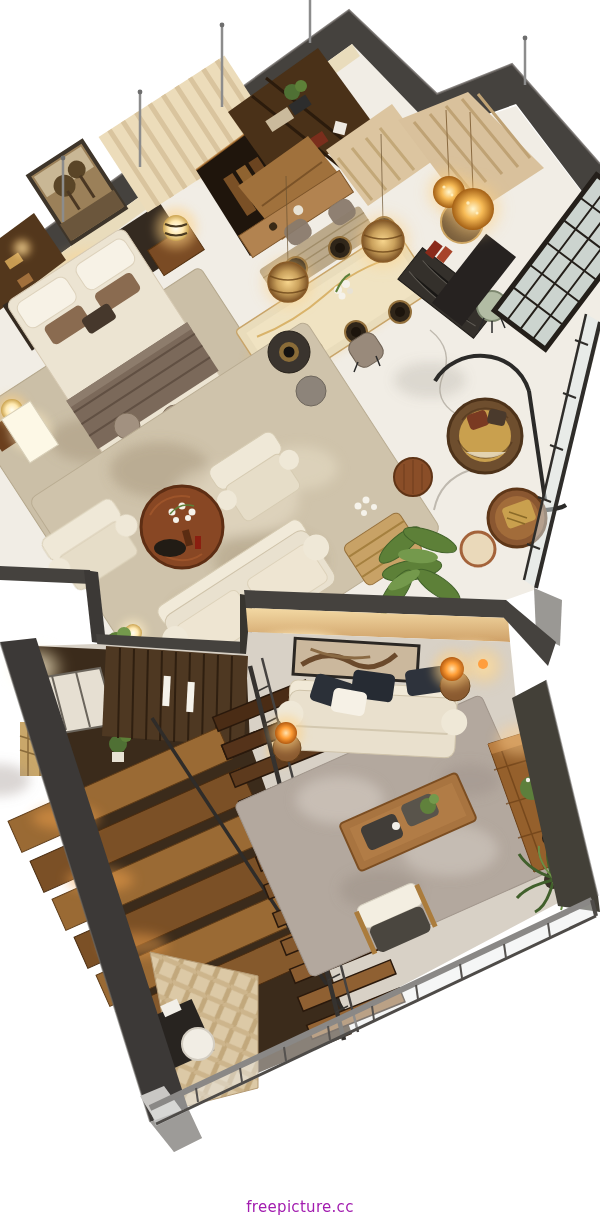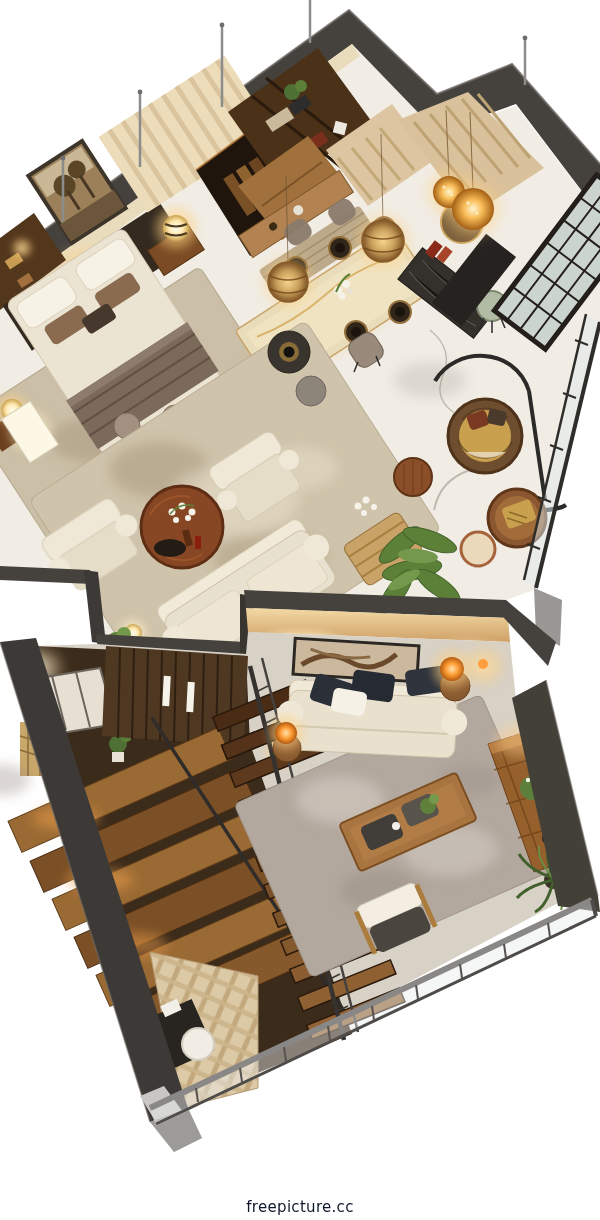--- a/index.html
+++ b/index.html
@@ -1,20 +1,20 @@
 <!DOCTYPE html>
 <html><head>
 <meta charset="utf-8">
 <style>
   html,body{margin:0;padding:0;background:#ffffff;}
   .stage{position:relative;width:600px;height:1220px;background:#ffffff;overflow:hidden;
          font-family:"DejaVu Sans","Liberation Sans",sans-serif;}
   .stage svg{position:absolute;left:0;top:0;}
   .watermark{position:absolute;left:50%;top:1198px;transform:translateX(-50%);
-             font-size:15px;color:#0f172a;letter-spacing:.3px;}
+             font-size:15px;color:#a21caf;letter-spacing:.3px;}
 </style>
 </head>
 <body>
 
 <div class="stage">
 <svg width="600" height="1220" viewBox="0 0 600 1220">
 <defs>
   <radialGradient id="gGlowWarm">
           <stop offset="0" stop-color="#ffe7ae" stop-opacity=".95"></stop>
           <stop offset=".6" stop-color="#ffcf7e" stop-opacity=".45"></stop>

